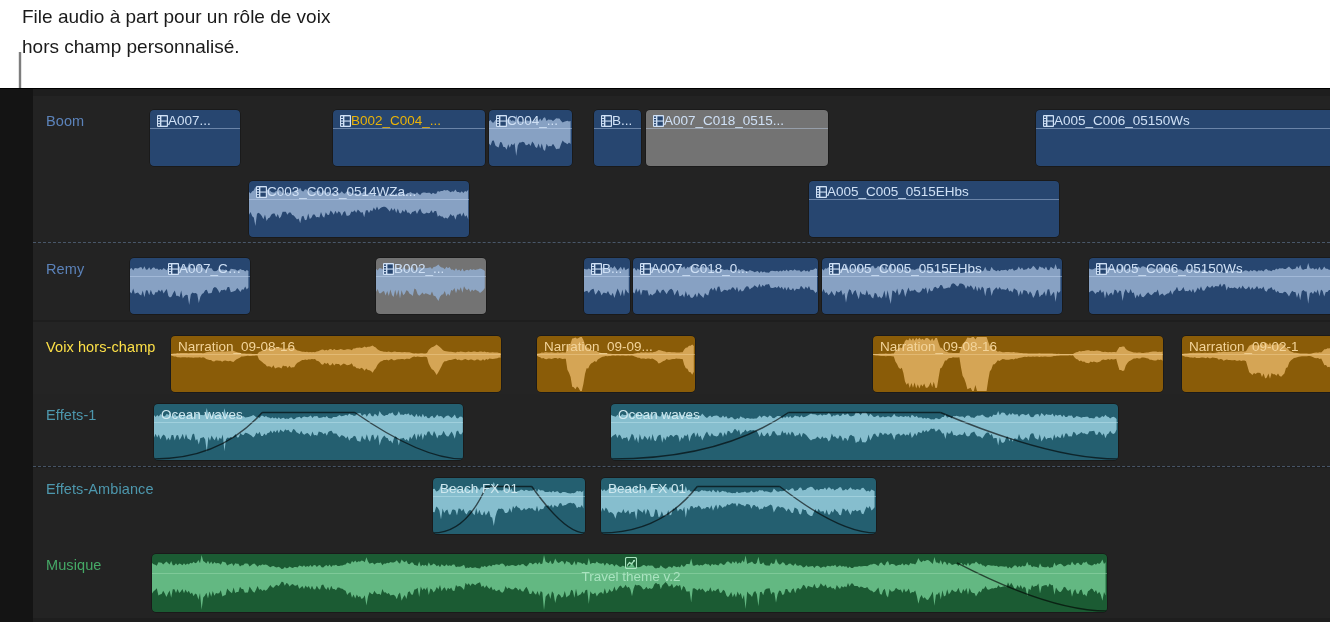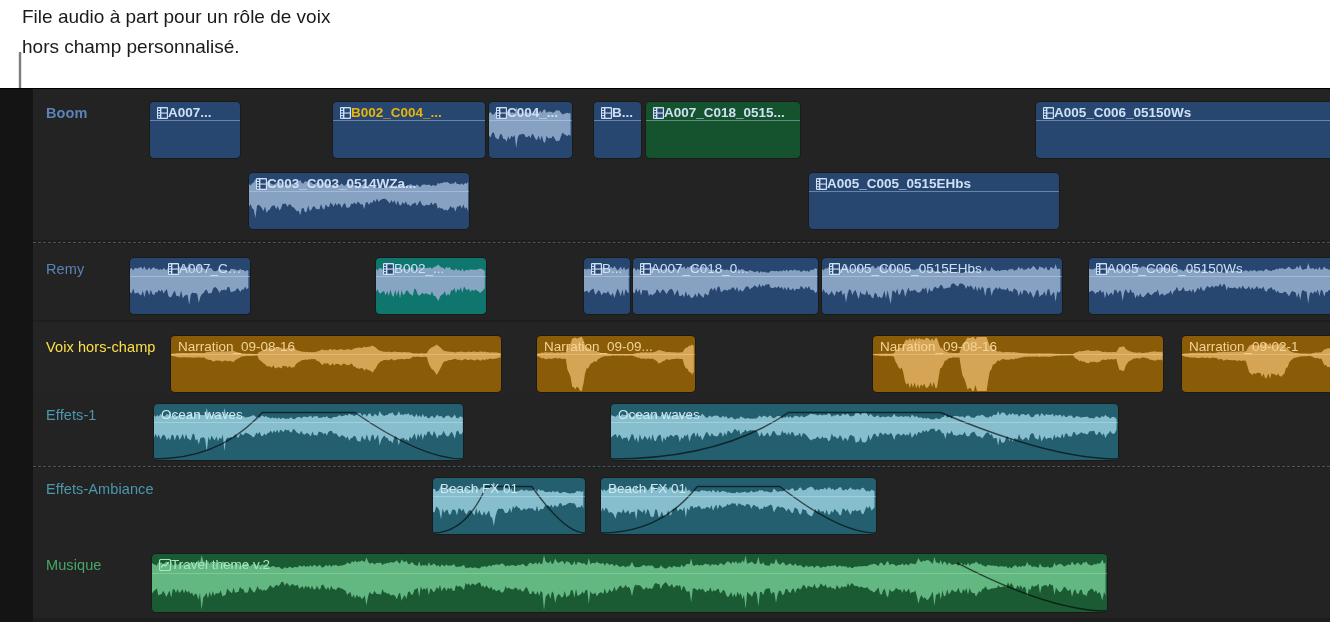--- a/index.html
+++ b/index.html
@@ -58,37 +58,37 @@
   .music-icon{flex:0 0 auto;display:block;}
 
   
   .c-blue   {background:#274670;}
   .c-blue .clip-title{color:#cfe0f5;}
   .c-orange {background:#8a5c08;}
   .c-orange .clip-title{color:#f3d49a;align-items:flex-end;}
   .c-teal   {background:#245f70;}
   .c-teal .clip-title{color:#cfe8ef;}
   .c-green  {background:#1b5b33;}
-  .c-green .clip-title{color:#a9e3bf;}
+  .c-green .clip-title{color:#a9e3bf;flex-direction:column;}
 </style>
 </head>
 <body>
 
 <div id="root">
 
   <div class="callout-text">File audio à part pour un rôle de voix
 hors champ personnalisé.</div>
   <svg class="callout-line">
     <path d="M 20 52 L 20 336 L 118 336" fill="none" stroke="#7d7d7d" stroke-width="2.4"></path>
   </svg>
 
   <div class="timeline">
     <div class="gutter"></div>
     <div class="tracks" id="tracks">
-        <div class="track" style="top: 0px; height: 152px; font-weight: bold;">
+        <div class="track" style="top: 8px; height: 152px;">
           <div class="track-bg" style="background: rgb(35, 35, 35);"></div>
           <div class="track-label" style="color: rgb(91, 130, 185); top: 17px;">Boom</div>
           <div class="clip c-blue" style="left: 117px; top: 14px; width: 90px; height: 56px; background: rgb(39, 70, 112);">
             <svg class="wave" width="90" height="56" viewBox="0 0 90 56" preserveAspectRatio="none"></svg>
             <div class="midline" style="top: 18px; background: rgba(200, 220, 245, 0.42);"></div>
             <div class="clip-title" style="color: rgb(207, 224, 245);">
               <svg width="11" height="12" viewBox="0 0 11 12" class="film-icon">
                 <rect x="0" y="0" width="11" height="12" rx="1" fill="#cfe0f5"></rect>
                 <rect x="1" y="1.4" width="2" height="1.5" fill="#274670"></rect>
                 <rect x="1" y="4" width="2" height="1.5" fill="#274670"></rect>
@@ -143,21 +143,21 @@
                 <rect x="1" y="1.4" width="2" height="1.5" fill="#274670"></rect>
                 <rect x="1" y="4" width="2" height="1.5" fill="#274670"></rect>
                 <rect x="1" y="6.6" width="2" height="1.5" fill="#274670"></rect>
                 <rect x="1" y="9.2" width="2" height="1.5" fill="#274670"></rect>
                 <rect x="4.4" y="1.4" width="5.4" height="4.1" fill="#274670"></rect>
                 <rect x="4.4" y="6.6" width="5.4" height="4.1" fill="#274670"></rect>
               </svg>
               <span class="tx">B...</span>
             </div>
           </div>
-          <div class="clip c-blue" style="left: 613px; top: 14px; width: 154px; height: 56px; background: #14532d;">
+          <div class="clip c-blue" style="left: 613px; top: 14px; width: 182px; height: 56px; background: #737373;">
             <svg class="wave" width="178" height="56" viewBox="0 0 178 56" preserveAspectRatio="none"></svg>
             <div class="midline" style="top: 18px; background: rgba(200, 220, 245, 0.42);"></div>
             <div class="clip-title" style="color: rgb(207, 224, 245);">
               <svg width="11" height="12" viewBox="0 0 11 12" class="film-icon">
                 <rect x="0" y="0" width="11" height="12" rx="1" fill="#cfe0f5"></rect>
                 <rect x="1" y="1.4" width="2" height="1.5" fill="#274670"></rect>
                 <rect x="1" y="4" width="2" height="1.5" fill="#274670"></rect>
                 <rect x="1" y="6.6" width="2" height="1.5" fill="#274670"></rect>
                 <rect x="1" y="9.2" width="2" height="1.5" fill="#274670"></rect>
                 <rect x="4.4" y="1.4" width="5.4" height="4.1" fill="#274670"></rect>
@@ -232,21 +232,21 @@
                 <rect x="1" y="1.4" width="2" height="1.5" fill="#274670"></rect>
                 <rect x="1" y="4" width="2" height="1.5" fill="#274670"></rect>
                 <rect x="1" y="6.6" width="2" height="1.5" fill="#274670"></rect>
                 <rect x="1" y="9.2" width="2" height="1.5" fill="#274670"></rect>
                 <rect x="4.4" y="1.4" width="5.4" height="4.1" fill="#274670"></rect>
                 <rect x="4.4" y="6.6" width="5.4" height="4.1" fill="#274670"></rect>
               </svg>
               <span class="tx">A007_C0...</span>
             </div>
           </div>
-          <div class="clip c-blue" style="left: 343px; top: 14px; width: 110px; height: 56px; background: #0f766e;">
+          <div class="clip c-blue" style="left: 343px; top: 14px; width: 110px; height: 56px; background: #737373;">
             <svg class="wave" width="110" height="56" viewBox="0 0 110 56" preserveAspectRatio="none">
               <path d="M0 10.8 L1.6 12.4 L3.2 10.3 L4.8 10.2 L6.4 11.0 L8.0 11.4 L9.6 9.1 L11.2 11.3 L12.8 8.9 L14.4 12.1 L16.0 9.4 L17.6 8.3 L19.2 11.9 L20.8 8.9 L22.4 12.0 L24.0 7.6 L25.6 11.7 L27.2 9.2 L28.8 10.0 L30.4 11.7 L32.0 11.3 L33.6 10.0 L35.2 9.7 L36.8 8.8 L38.4 12.5 L40.0 12.0 L41.6 9.7 L43.2 9.0 L44.8 9.6 L46.4 10.5 L48.0 9.5 L49.6 10.2 L51.2 9.9 L52.8 9.7 L54.4 9.2 L56.0 11.1 L57.6 9.0 L59.2 8.8 L60.8 7.7 L62.4 6.4 L64.0 8.5 L65.6 9.5 L67.2 9.8 L68.8 11.3 L70.4 8.8 L72.0 10.2 L73.6 9.0 L75.2 11.8 L76.8 11.5 L78.4 12.8 L80.0 10.2 L81.6 12.6 L83.2 11.5 L84.8 13.2 L86.4 10.5 L88.0 13.6 L89.6 12.3 L91.2 11.7 L92.8 12.6 L94.4 10.9 L96.0 12.0 L97.6 11.3 L99.2 12.0 L100.8 11.6 L102.4 11.2 L104.0 10.4 L105.6 10.9 L107.2 11.7 L108.8 12.9 L108.8 29.9 L107.2 32.3 L105.6 33.8 L104.0 35.0 L102.4 33.2 L100.8 32.5 L99.2 31.6 L97.6 33.0 L96.0 31.6 L94.4 33.9 L92.8 30.5 L91.2 32.2 L89.6 31.0 L88.0 28.3 L86.4 34.7 L84.8 29.2 L83.2 32.7 L81.6 30.5 L80.0 35.3 L78.4 30.1 L76.8 32.7 L75.2 32.0 L73.6 37.7 L72.0 35.4 L70.4 38.2 L68.8 33.1 L67.2 36.2 L65.6 36.7 L64.0 38.8 L62.4 43.1 L60.8 40.4 L59.2 38.1 L57.6 37.7 L56.0 33.5 L54.4 37.2 L52.8 36.4 L51.2 35.8 L49.6 35.2 L48.0 36.6 L46.4 34.6 L44.8 36.5 L43.2 37.8 L41.6 36.3 L40.0 31.5 L38.4 30.6 L36.8 38.0 L35.2 36.4 L33.6 35.7 L32.0 33.1 L30.4 32.2 L28.8 35.7 L27.2 37.2 L25.6 32.3 L24.0 40.5 L22.4 31.7 L20.8 37.9 L19.2 31.8 L17.6 39.1 L16.0 36.9 L14.4 31.5 L12.8 37.9 L11.2 33.1 L9.6 37.6 L8.0 32.9 L6.4 33.8 L4.8 35.3 L3.2 35.2 L1.6 30.9 L0.0 34.0 Z" fill="#8fa9ca" fill-opacity="0.92"></path>
             </svg>
             <div class="midline" style="top: 18px; background: rgba(200, 220, 245, 0.42);"></div>
             <div class="clip-title" style="color: rgb(207, 224, 245);">
               <svg width="11" height="12" viewBox="0 0 11 12" class="film-icon">
                 <rect x="0" y="0" width="11" height="12" rx="1" fill="#cfe0f5"></rect>
                 <rect x="1" y="1.4" width="2" height="1.5" fill="#274670"></rect>
                 <rect x="1" y="4" width="2" height="1.5" fill="#274670"></rect>
                 <rect x="1" y="6.6" width="2" height="1.5" fill="#274670"></rect>

